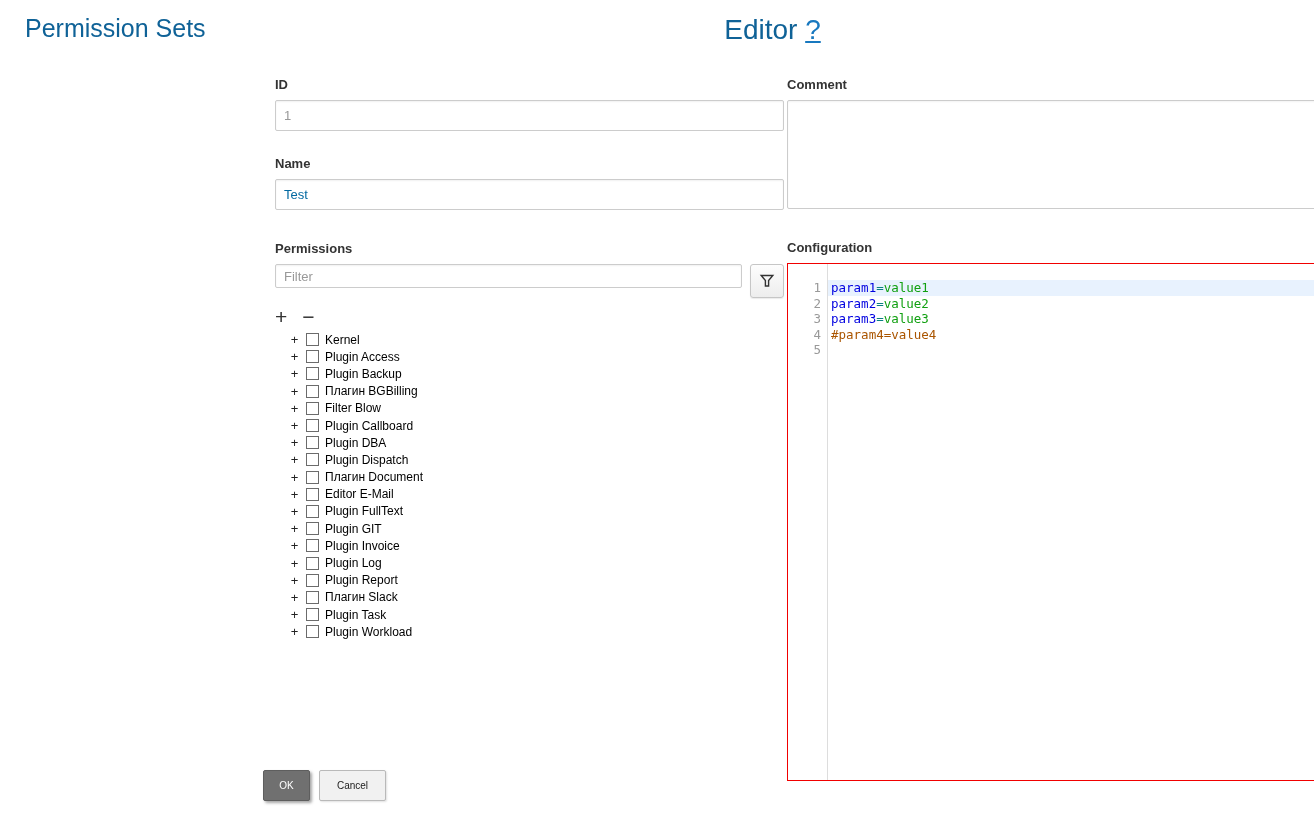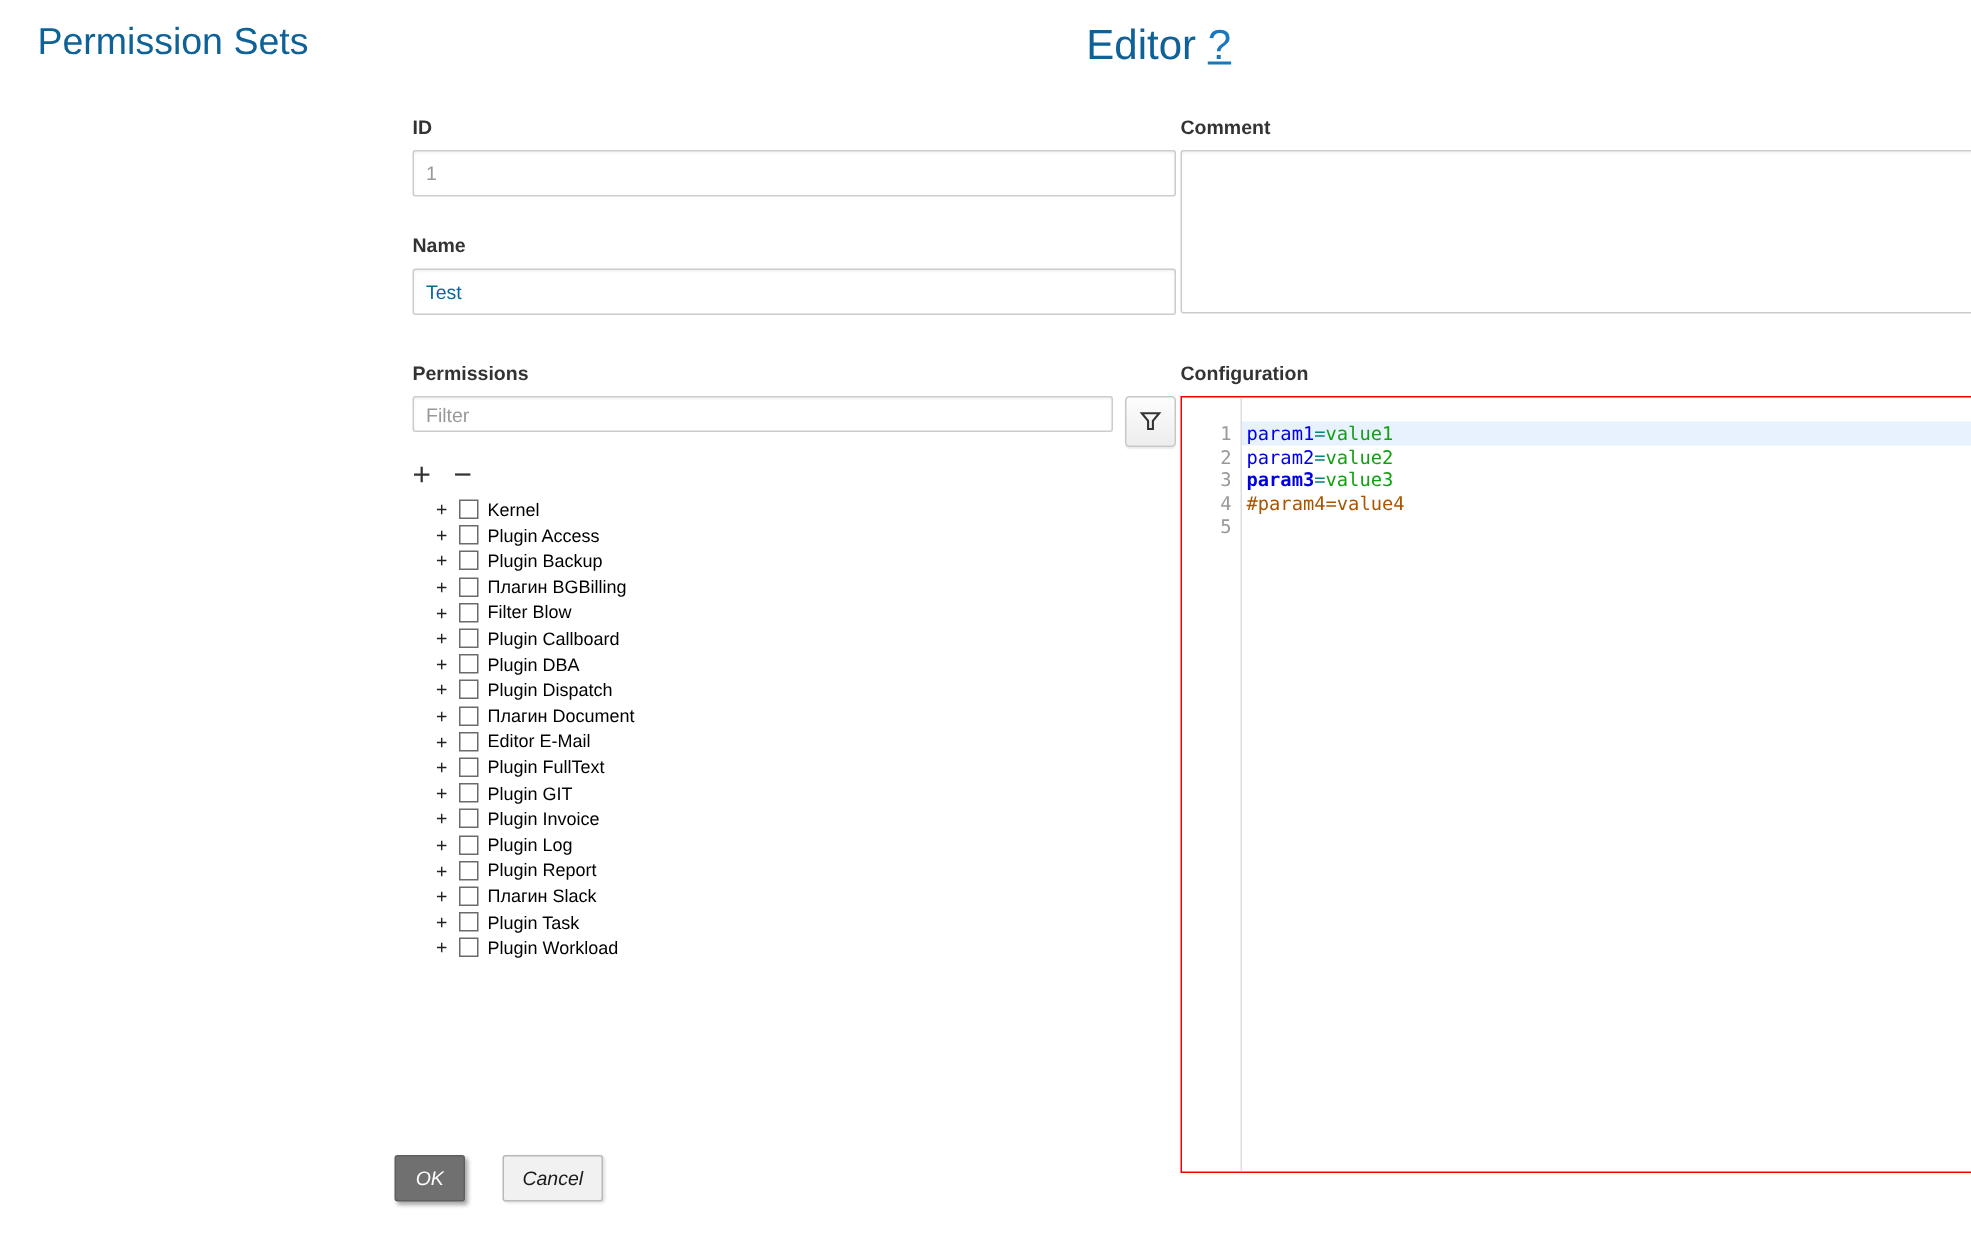--- a/index.html
+++ b/index.html
@@ -64,25 +64,25 @@
   .cm-gutter-sep { position:absolute; left:39px; top:0; bottom:0; width:1px; background:#ddd; }
   .cm-lines { position:relative; padding-top:16px; }
   .cm-line { display:flex; height:15.5px; line-height:15.5px; }
   .cm-linenum { flex:0 0 40px; width:40px; text-align:right; padding-right:7px;
                 color:#999; user-select:none; }
   .cm-code { flex:1; padding-left:3px; white-space:pre; color:#000; }
   .cm-line.active .cm-code { background:#e8f2fe; }
 
   
   .actions { position:absolute; left:263px; top:770px; display:flex; }
-  .btn { font-size:13px; border-radius:2px; cursor:pointer; height:31px;
-         font-family:"Liberation Sans", sans-serif;font-style:italic; }
+  .btn { font-size:10px; border-radius:2px; cursor:pointer; height:31px;
+         font-family:"Liberation Sans", sans-serif; }
   .btn-ok { width:47px; background:#707070; color:#fff; border:1px solid #5e5e5e;
             box-shadow:2px 2px 3px rgba(0,0,0,0.35); }
-  .btn-cancel { width:67px; margin-left:25px; background:#f1f1f1; color:#1a1a1a;
+  .btn-cancel { width:67px; margin-left:9px; background:#f1f1f1; color:#1a1a1a;
                 border:1px solid #b9b9b9; box-shadow:1px 1px 2px rgba(0,0,0,0.12); }
 </style>
 </head>
 <body>
 
 <div class="page-title">Permission Sets</div>
 
 <div class="editor-title-wrap">
   <span>Editor</span>
   <a>?</a>
@@ -240,21 +240,21 @@
     <div class="cm-code"><span style="color: rgb(0, 0, 224);">param1</span><span style="color: rgb(10, 128, 128);">=</span><span style="color: rgb(17, 160, 17);">value1</span></div>
   </div>
 
   <div class="cm-line">
     <div class="cm-linenum">2</div>
     <div class="cm-code"><span style="color: rgb(0, 0, 224);">param2</span><span style="color: rgb(10, 128, 128);">=</span><span style="color: rgb(17, 160, 17);">value2</span></div>
   </div>
 
   <div class="cm-line">
     <div class="cm-linenum">3</div>
-    <div class="cm-code"><span style="color: rgb(0, 0, 224); font-weight: bold;">param3</span><span style="color: rgb(10, 128, 128);">=</span><span style="color: rgb(17, 160, 17);">value3</span></div>
+    <div class="cm-code"><span style="color: rgb(0, 0, 224);">param3</span><span style="color: rgb(10, 128, 128);">=</span><span style="color: rgb(17, 160, 17);">value3</span></div>
   </div>
 
   <div class="cm-line">
     <div class="cm-linenum">4</div>
     <div class="cm-code"><span style="color: rgb(170, 85, 0);">#param4=value4</span></div>
   </div>
 
   <div class="cm-line">
     <div class="cm-linenum">5</div>
     <div class="cm-code"></div>

